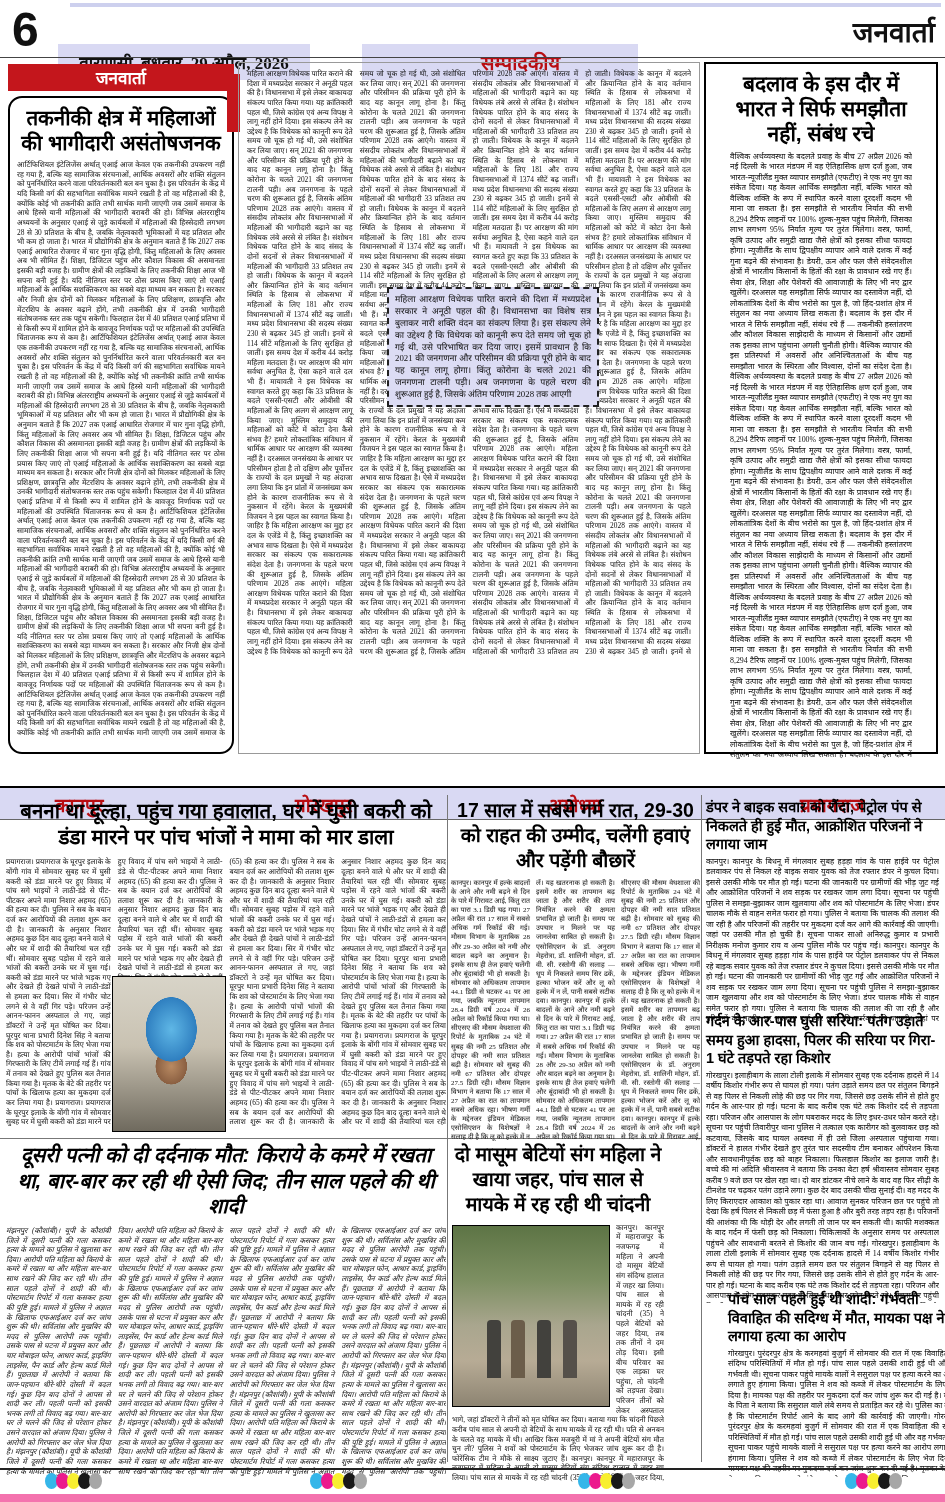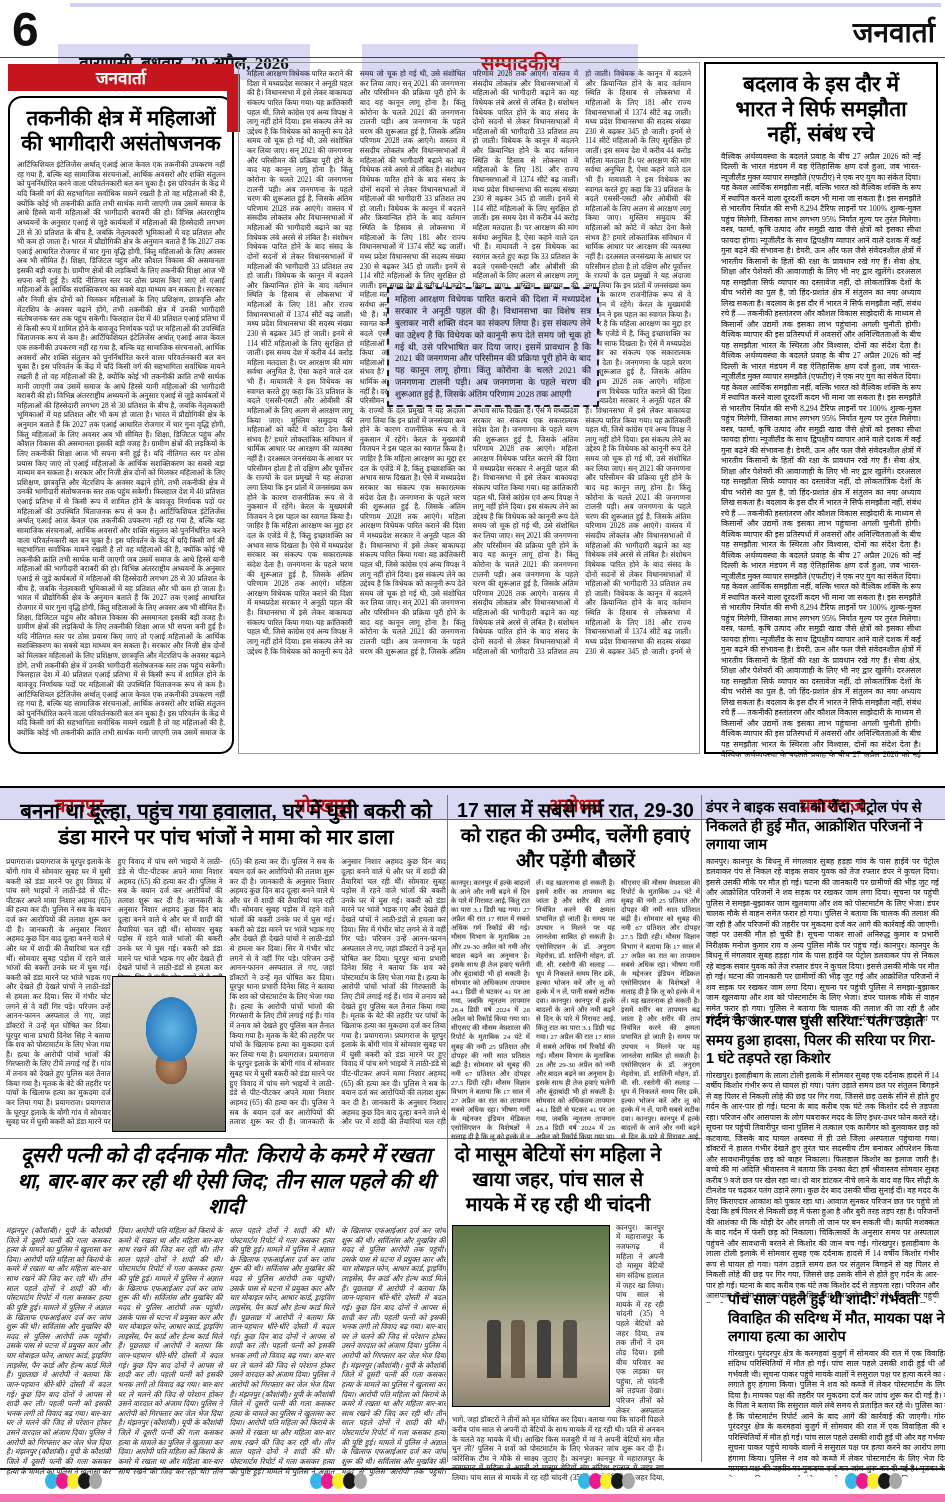--- a/index.html
+++ b/index.html
@@ -40,21 +40,21 @@
   .centre { position:absolute; left:238px; top:62px; width:462px; height:692px;
             border:1px solid #999; padding:6px 8px; }
   .centre h1 { font-size:32px; line-height:1.17; text-align:center; margin-bottom:8px; }
   .centre .cols { height:588px; column-count:4; column-gap:7px; column-fill:auto; }
   .pullquote { position:absolute; left:148px; top:224px; width:212px; height:120px;
                background:#dcdcf4; border:2px dashed #222; padding:5px 6px;
                font-size:8.8px; line-height:1.35; text-align:justify; overflow:hidden; }
 
   
   .right-box { position:absolute; left:704px; top:62px; width:234px; height:692px;
-               border:2px solid #000; padding:7px 15px; }
+               border:2px solid #000; padding:7px 24px; }
   .right-box h2 { font-size:21px; line-height:1.2; text-align:center; margin-bottom:5px; }
   .right-box .body-txt { height:608px; font-size:7.9px; line-height:1.33; }
 
   
   .citybar { position:absolute; left:0; top:757px; width:945px; height:34px;
              border-top:2px solid #000; border-bottom:1px solid #666; }
   .citybar span { position:absolute; top:4px; color:#b80d12; font-weight:bold; font-size:19px;
                   font-family:"Liberation Sans",sans-serif; }
 
   

